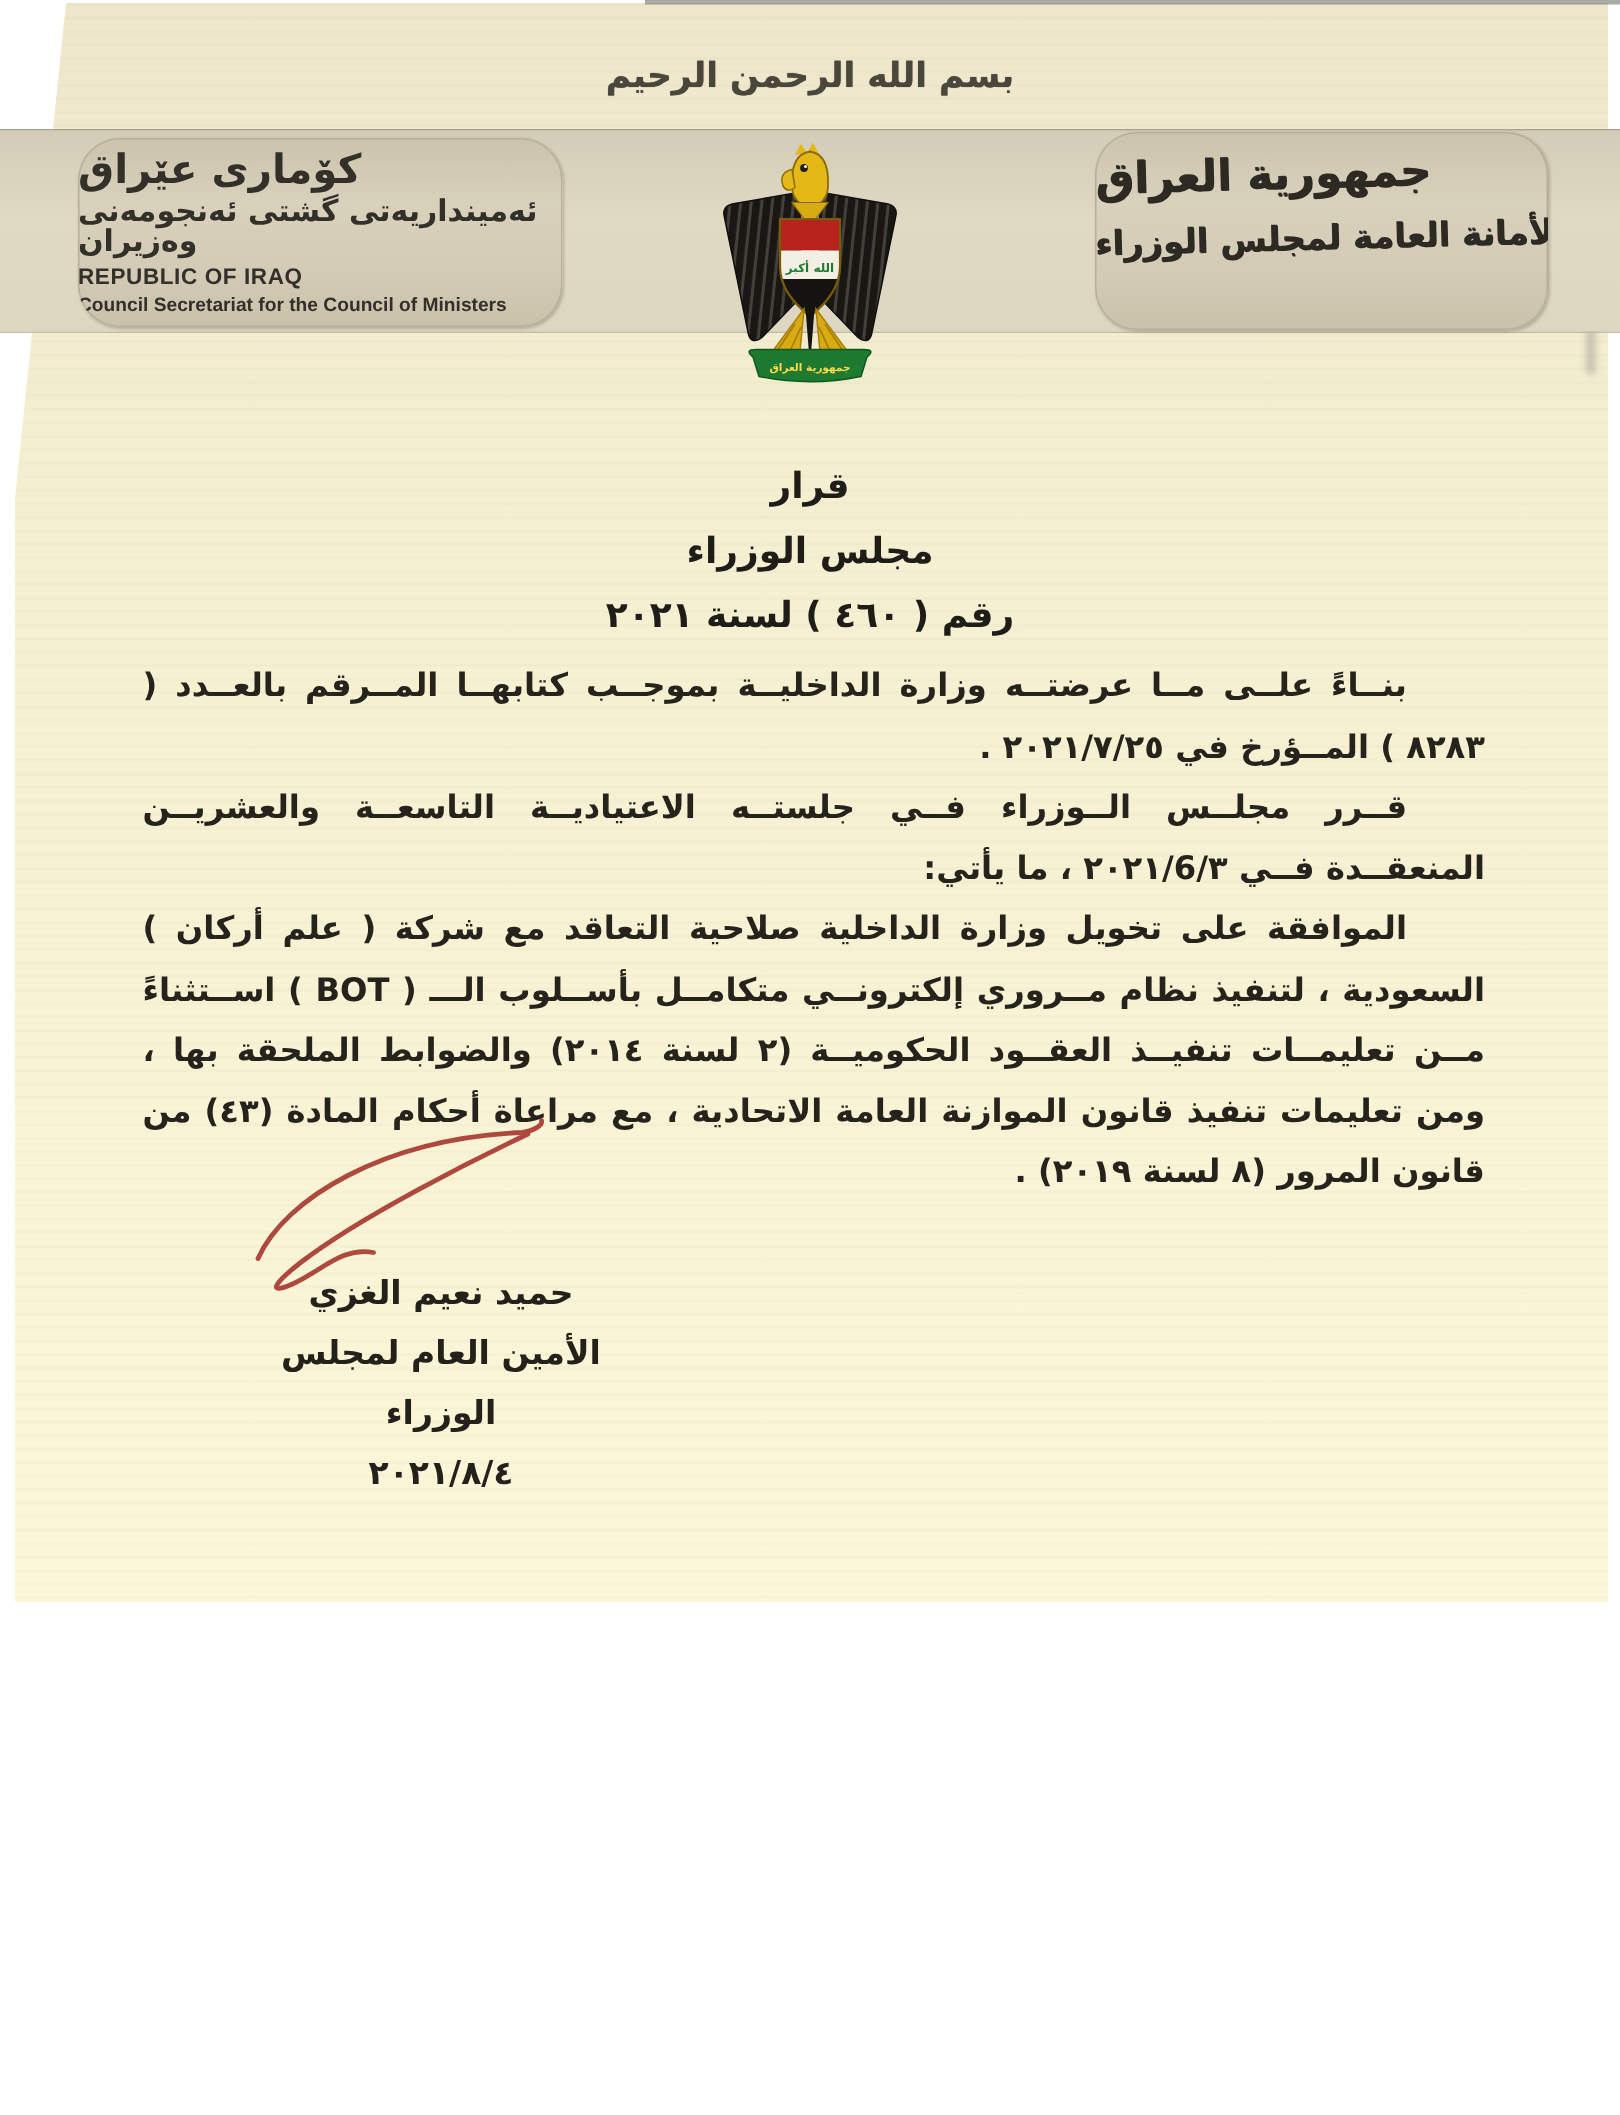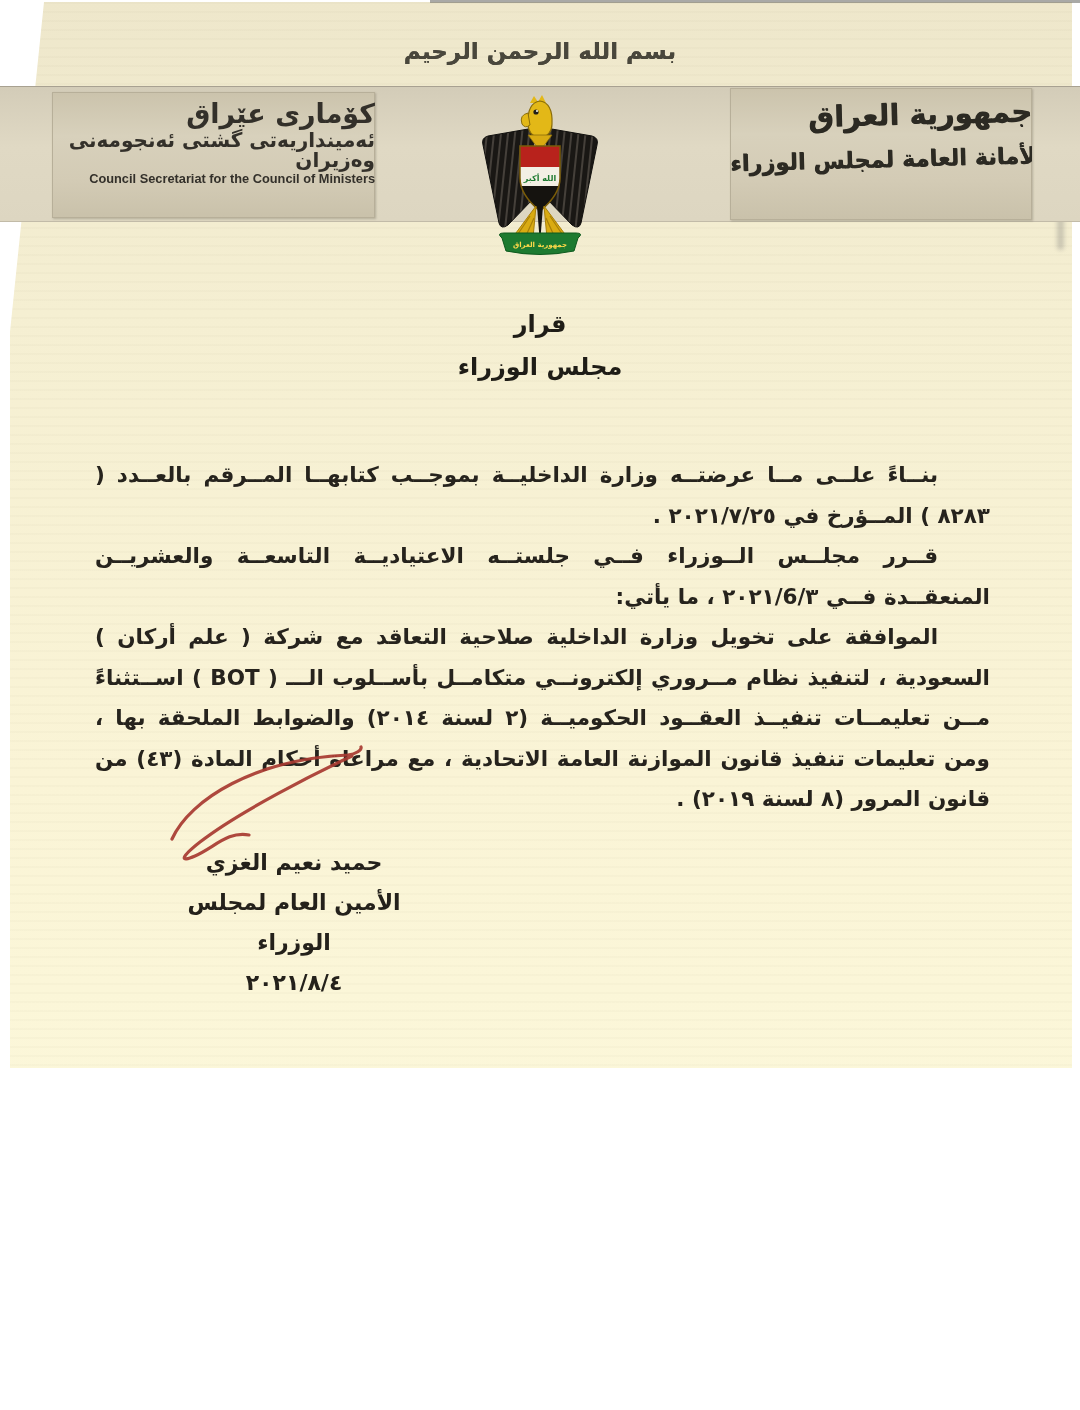--- a/index.html
+++ b/index.html
@@ -30,40 +30,40 @@
 
   .band {
     position:absolute; left:0; top:86px; width:100%; height:136px;
     background:linear-gradient(180deg,#d3ccb8 0%,#e0d9c4 45%,#ddd6c1 100%);
     border-top:1px solid #a8a191; border-bottom:1px solid #c2bba8;
   }
   .banner {
     position:absolute; top:5px; height:126px;
     background:linear-gradient(180deg,#cbc3ac 0%,#d8d1bc 35%,#d3cbb5 70%,#c9c1aa 100%);
     box-shadow:inset 0 0 0 1px #b7af99, 1px 1px 2px rgba(60,55,40,.25);
-    text-align:right; color:#33302a; overflow:hidden;
+    text-align:left; color:#33302a; overflow:hidden;border-radius:28px;
   }
   .banner-left  { left:52px;  width:323px; padding-top:5px; }
   .banner-right { right:48px; width:302px; top:1px; height:132px; padding-top:7px; }
   .ku1 { font-size:27px; font-weight:bold; line-height:33px; }
   .ku2 { font-size:20px; font-weight:bold; line-height:20px; }
   .en1 { font-family:"Liberation Sans", sans-serif; font-size:15px; font-weight:bold; letter-spacing:.4px; margin-top:5px; line-height:19px; }
   .en2 { font-family:"Liberation Sans", sans-serif; font-size:12.8px; font-weight:bold; line-height:17px; }
   .ar1 { font-size:29px; font-weight:bold; line-height:40px; color:#2c2a23; text-shadow:.6px .6px 0 #2c2a23; transform:rotate(-1.5deg); }
   .ar2 { font-size:22.5px; font-weight:bold; line-height:36px; margin-top:6px; color:#2c2a23; text-shadow:.6px .6px 0 #2c2a23; transform:rotate(-1.5deg); white-space:nowrap; }
 
   .emblem { position:absolute; left:50%; top:7px; margin-left:-62px; }
 
   .doc-title {
     position:absolute; left:0; right:0; top:303px; text-align:center;
     font-size:24px; font-weight:bold; color:#1f1d17; line-height:43px;
   }
 
   .body-text {
-    position:absolute; right:90px; left:95px; top:455px;
+    position:absolute; right:90px; left:95px; top:438px;
     direction:rtl; text-align:justify; text-align-last:right;
     font-size:21.5px; font-weight:bold; color:#26231d; line-height:40.5px;
   }
   .body-text p { margin:0; text-indent:52px; }
 
   .sig-svg { position:absolute; left:156px; top:745px; }
   .sig-block {
     position:absolute; left:148px; top:843px; width:292px; text-align:center;
     direction:rtl; font-size:22px; font-weight:bold; color:#24211b; line-height:40px;
   }
@@ -78,20 +78,21 @@
   <div class="top-scan-line"></div>
   <div class="edge-smudge"></div>
 
   <div class="bismillah">بسم الله الرحمن الرحيم</div>
 
   <div class="band">
 
     <div class="banner banner-left">
       <div class="ku1">كۆماری عێراق</div>
       <div class="ku2">ئەمینداریەتی گشتی ئەنجومەنی وەزیران</div>
+      <div class="en1">REPUBLIC OF IRAQ</div>
       <div class="en2">Council Secretariat for the Council of Ministers</div>
     </div>
 
     <svg class="emblem" width="124" height="168" viewBox="0 0 124 168">
       <defs>
         <pattern id="feathers" width="7" height="7" patternUnits="userSpaceOnUse" patternTransform="rotate(6)">
           <rect width="7" height="7" fill="#191714"></rect>
           <rect x="5" width="2" height="7" fill="#45403a"></rect>
         </pattern>
         <clipPath id="shieldClip">
@@ -129,20 +130,21 @@
 
     <div class="banner banner-right">
       <div class="ar1">جمهورية العراق</div>
       <div class="ar2">الأمانة العامة لمجلس الوزراء</div>
     </div>
   </div>
 
   <div class="doc-title">
     <div>قرار</div>
     <div>مجلس الوزراء</div>
+    <div>رقم ( ٤٦٠ ) لسنة ٢٠٢١</div>
   </div>
 
   <div class="body-text">
     <p>بنــاءً علــى مــا عرضتــه وزارة الداخليــة بموجــب كتابهــا المــرقم بالعــدد ( ٨٢٨٣ ) المــؤرخ في ٢٠٢١/٧/٢٥ .</p>
     <p>قــرر مجلــس الــوزراء فــي جلستــه الاعتياديــة التاسعــة والعشريــن المنعقــدة فــي ٢٠٢١/6/٣ ، ما يأتي:</p>
     <p>الموافقة على تخويل وزارة الداخلية صلاحية التعاقد مع شركة ( علم أركان ) السعودية ، لتنفيذ نظام مــروري إلكترونــي متكامــل بأســلوب الـــ ( BOT ) اســتثناءً مــن تعليمــات تنفيــذ العقــود الحكوميــة (٢ لسنة ٢٠١٤) والضوابط الملحقة بها ، ومن تعليمات تنفيذ قانون الموازنة العامة الاتحادية ، مع مراعاة أحكام المادة (٤٣) من قانون المرور (٨ لسنة ٢٠١٩) .</p>
   </div>
 
   <svg class="sig-svg" width="222" height="120" viewBox="0 0 222 120">
     <g fill="none" stroke="#a83a31" stroke-width="3.2" stroke-linecap="round" opacity=".92">

